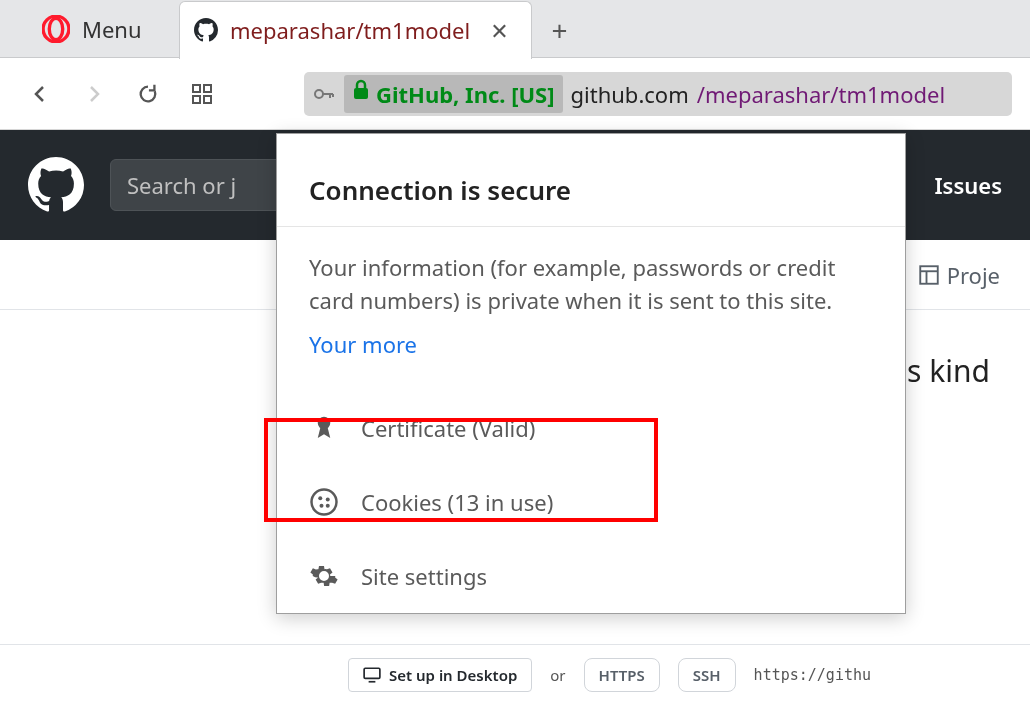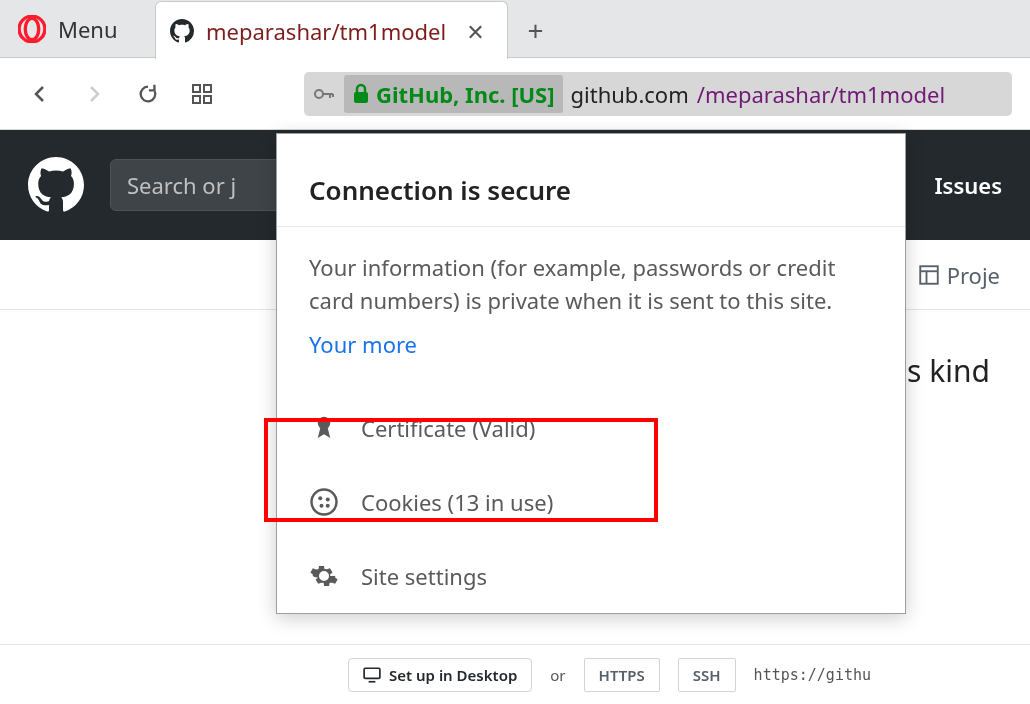--- a/index.html
+++ b/index.html
@@ -1,50 +1,50 @@
 <!DOCTYPE html>
 <html><head>
 <meta charset="utf-8">
 <style>
   * { box-sizing: border-box; }
   html, body { margin:0; padding:0; font-family: "Segoe UI", system-ui, sans-serif; background:#fff; overflow:hidden; width:1030px; height:704px; }
   .window { width:1030px; height:704px; position:relative; }
 
   
-  .tabstrip { height:58px; background:#e5e6e8; display:flex; align-items:flex-start; border-bottom:1px solid #c9cacc; }
+  .tabstrip { height:58px; background:#e5e6e8; display:flex; align-items:center; border-bottom:1px solid #c9cacc;padding-left:24px; }
   .menu-btn { height:58px; width:155px; display:flex; align-items:center; gap:12px; padding-left:18px; font-size:22px; color:#333; cursor:default; }
   .opera-logo { width:28px; height:28px; }
   .tab { height:58px; background:#fff; border-top-left-radius:6px; border-top-right-radius:6px; display:flex; align-items:center; padding:0 14px; gap:12px; border:1px solid #c9cacc; border-bottom:none; position:relative; top:1px; }
   .tab.inactive { background:transparent; border:none; width:56px; justify-content:center; }
   .favicon { width:24px; height:24px; }
   .tab-title { font-size:22px; color:#7f1d1d; max-width:280px; white-space:nowrap; overflow:hidden; }
   .tab-close { font-size:22px; color:#555; cursor:pointer; padding:4px 8px; }
 
   
   .toolbar { height:72px; display:flex; align-items:center; padding:0 18px; gap:10px; border-bottom:1px solid #d6d6d6; }
   .tb-btn { width:44px; height:44px; display:flex; align-items:center; justify-content:center; color:#555; font-size:24px; cursor:pointer; border-radius:4px; }
   .tb-btn.disabled { color:#bbb; cursor:default; }
   .addr { flex:1; height:44px; display:flex; align-items:center; background:#d7d7d7; border-radius:5px; padding:0 8px; gap:8px; font-size:22px; margin-left:70px; }
-  .sec-badge { display:flex; align-items:center; gap:6px; background:#b8b8b8; padding:4px 8px; border-radius:3px; color:#008a17; font-weight:700; cursor:pointer; }
+  .sec-badge { display:flex; gap:6px; background:#b8b8b8; padding:4px 8px; border-radius:3px; color:#008a17; font-weight:700; cursor:pointer; }
   .url { color:#222; white-space:nowrap; }
   .url-dim { color:#701a75; }
 
   
   .page { position:relative; height:calc(100% - 130px); background:#fff; }
   .gh-header { height:110px; background:#24292e; display:flex; align-items:center; padding:0 28px; gap:26px; }
   .gh-logo { width:56px; height:56px; color:#fff; }
   .gh-search { flex:0 0 260px; height:52px; background:#3f4448; border:1px solid #4e5357; border-radius:6px; padding:0 16px; color:#c0c0c0; font-size:22px; display:flex; align-items:center; }
   .gh-nav { display:flex; gap:34px; margin-left:auto; }
   .gh-nav a { color:#fff; font-size:22px; font-weight:600; text-decoration:none; }
   .gh-repo-nav { height:70px; border-bottom:1px solid #e1e4e8; display:flex; align-items:center; gap:30px; padding:0 30px; font-size:22px; color:#586069; justify-content:flex-end; }
   .gh-repo-nav .item { display:flex; align-items:center; gap:8px; }
   .gh-body { padding:40px; font-size:30px; color:#222; text-align:right; }
   .gh-clone { position:absolute; bottom:0; left:0; right:0; height:60px; border-top:1px solid #e1e4e8; display:flex; align-items:center; gap:18px; padding:0 48px 0 348px; font-size:15px; color:#555; }
   .clone-btn { border:1px solid #d1d5da; border-radius:4px; padding:6px 14px; display:flex; align-items:center; gap:8px; font-weight:600; color:#24292e; }
-  .seg { border:1px solid #d1d5da; border-radius:2px; padding:6px 14px; font-weight:600; color:#586069; }
+  .seg { border:1px solid #d1d5da; border-radius:8px; padding:6px 14px; font-weight:600; color:#586069; }
 
   
   .popup { position:absolute; top:133px; left:276px; width:630px; background:#fff; border:1px solid #9e9e9e; box-shadow:0 4px 18px rgba(0,0,0,0.2); }
   .popup h2 { margin:0; padding:38px 32px 18px; font-size:26px; font-weight:600; color:#222; border-bottom:1px solid #e5e5e5; }
   .popup .desc { padding:24px 32px 12px; font-size:22px; color:#5a5a5a; line-height:1.5; }
   .popup .learn { display:block; padding:0 32px 32px; font-size:22px; color:#1a73e8; cursor:pointer; }
   .popup .row { display:flex; align-items:center; gap:22px; padding:22px 32px; font-size:22px; color:#5a5a5a; cursor:pointer; }
   .popup .row svg { width:30px; height:30px; fill:#5a5a5a; }
   .highlight-box { position:absolute; border:4px solid #ff0000; pointer-events:none; }
 </style>

